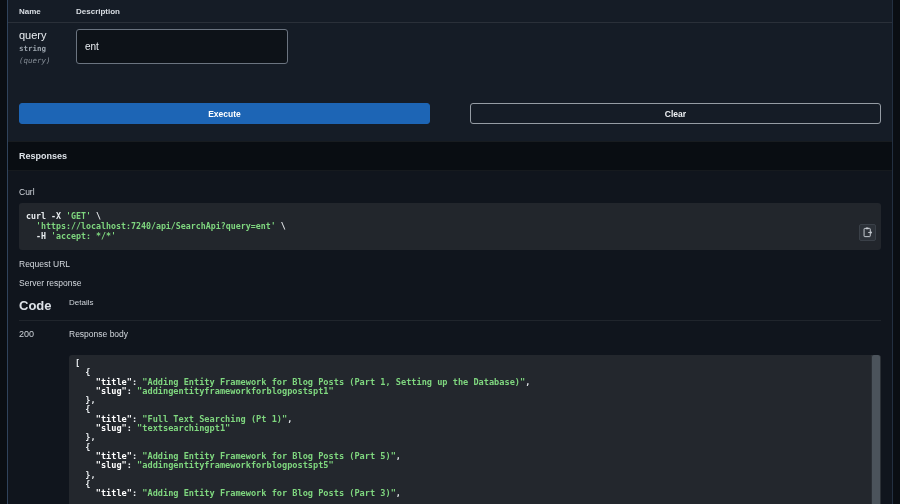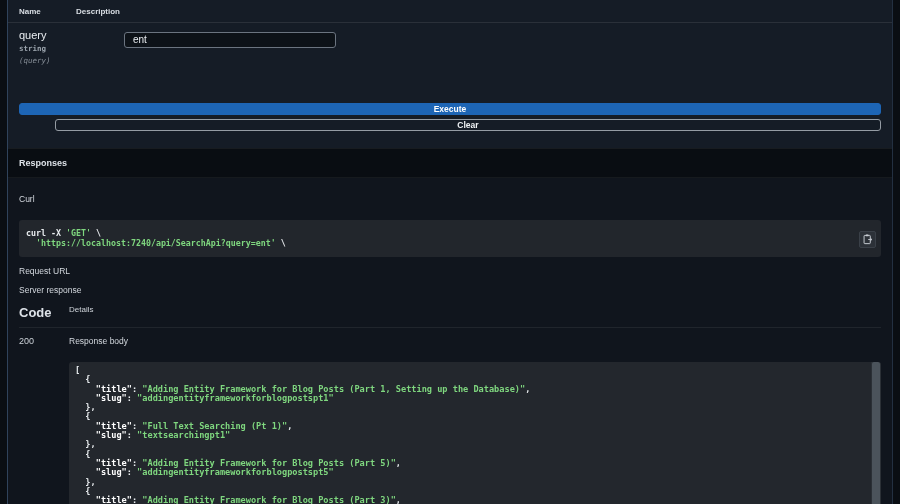--- a/index.html
+++ b/index.html
@@ -25,35 +25,33 @@
   }
   .param-head span { font-size:8px; font-weight:bold; color:#d9dee4; }
   .param-row {
     display:grid; grid-template-columns:57px auto;
     padding:6px 11px 0 11px;
   }
   .param-name { font-size:11px; color:#e9edf1; line-height:12px; }
   .param-type { font-size:7.5px; font-weight:bold; color:#9aa3ac; margin-top:3px; font-family:"DejaVu Sans Mono", monospace; }
   .param-in   { font-size:7.5px; font-style:italic; color:#868e97; margin-top:3px; font-family:"DejaVu Sans Mono", monospace; }
   .param-input {
-    width:212px; height:16px;
+    width:212px; height:35px;
     background:#0d1218;
     border:1px solid #6b7480;
     border-radius:3px;
     color:#e9edf1; font-size:10px;
     padding:0 8px;
     font-family:"Liberation Sans", sans-serif;
     outline:none;
-    margin-left:48px;
   }
   
   .exec-row {
     display:flex; gap:4px;
     margin:38px 11px 0 11px;
-    flex-direction:column;
   }
   .btn {
     flex:1; height:21px;
     font-size:8.5px; font-weight:bold;
     display:flex; align-items:center; justify-content:center;
     border-radius:3px; cursor:pointer;
     font-family:"Liberation Sans", sans-serif;
   }
   .btn-execute { background:#1d65b5; color:#fff; border:1px solid #1d65b5; }
   .btn-clear   { background:transparent; color:#eef1f4; border:1px solid #959ca4;margin-left:36px; }
@@ -70,21 +68,21 @@
   .responses-inner {
     background:#10151d;
     padding:0 11px;
     flex:1 1 auto;
   }
   .mini-label { font-size:8.5px; color:#d4d9df; }
   .lbl-curl { margin-top:16px; }
   .code-block {
     background:#22262c;
     border-radius:3px;
-    margin-top:16px;
+    margin-top:6px;
     position:relative;
   }
   .curl-pre {
     padding:8px 8px 9px 7px;
     font-family:"DejaVu Sans Mono", monospace;
     font-size:8.3px; line-height:10px;
     white-space:pre;
     font-weight:bold;
   }
   .c-p { color:#e8ecef; }
@@ -172,21 +170,21 @@
   </div>
 
   <div class="responses-band">
     <span>Responses</span>
   </div>
 
   <div class="responses-inner">
 
     <div class="mini-label lbl-curl">Curl</div>
     <div class="code-block">
-      <div class="curl-pre" id="curl-pre"><div><span class="c-p">curl -X </span><span class="c-s">'GET'</span><span class="c-p"> \</span></div><div><span class="c-p">  </span><span class="c-s">'https://localhost:7240/api/SearchApi?query=ent'</span><span class="c-p"> \</span></div></div>
+      <div class="curl-pre" id="curl-pre"><div><span class="c-p">curl -X </span><span class="c-s">'GET'</span><span class="c-p"> \</span></div><div><span class="c-p">  </span><span class="c-s">'https://localhost:7240/api/SearchApi?query=ent'</span><span class="c-p"> \</span></div><div><span class="c-p">  -H </span><span class="c-s">'accept: */*'</span></div></div>
       <div class="copy-btn">
         <svg width="11" height="11" viewBox="0 0 16 16">
           <rect x="3" y="2" width="9" height="12" rx="1" fill="none" stroke="#c9ced4" stroke-width="1.4"></rect>
           <rect x="5.5" y="0.8" width="4" height="2.6" rx="0.6" fill="#c9ced4"></rect>
           <path d="M9 8 h5 M12 5.8 L14.4 8 L12 10.2" fill="none" stroke="#c9ced4" stroke-width="1.3"></path>
         </svg>
       </div>
     </div>
 
     <div class="mini-label lbl-requrl">Request URL</div>

